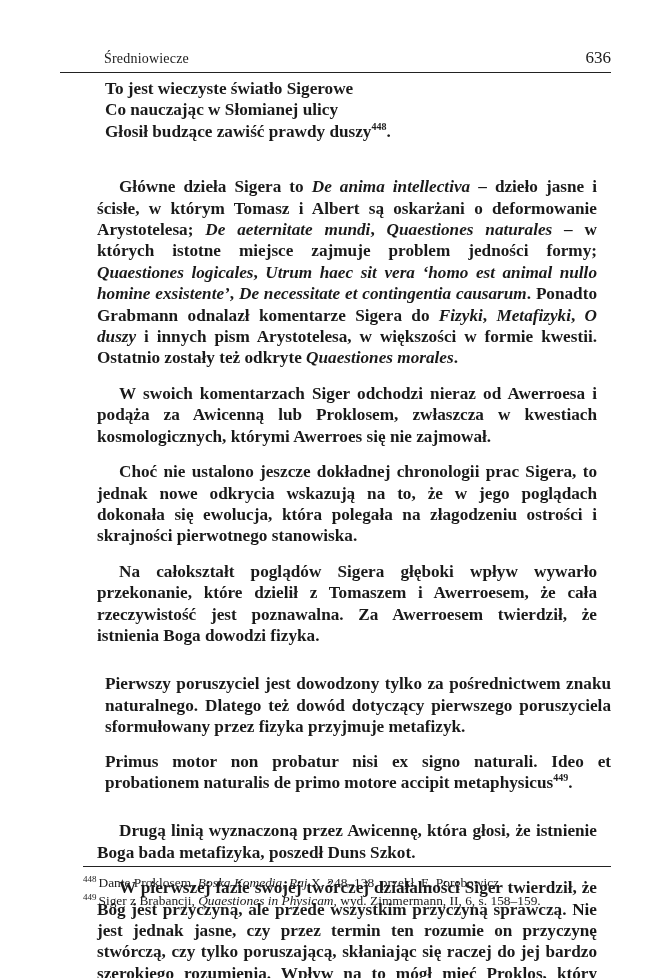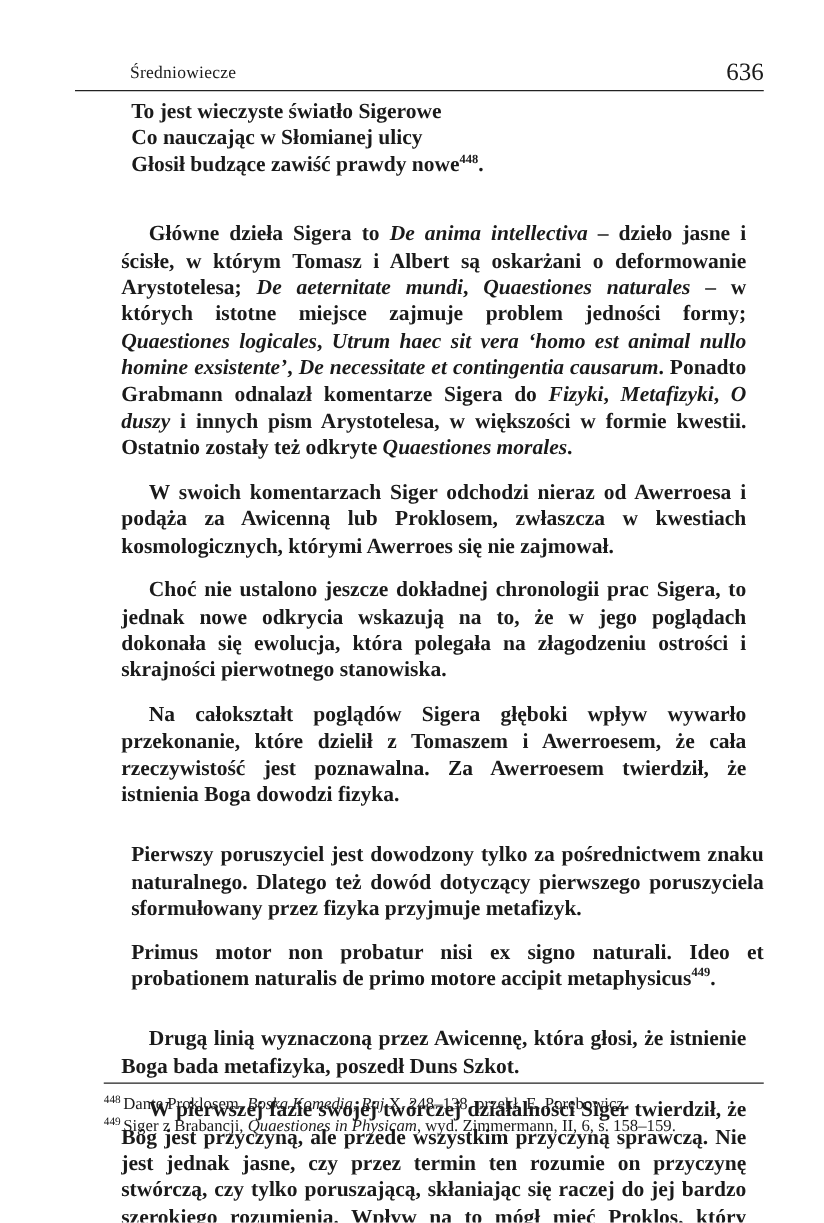--- a/index.html
+++ b/index.html
@@ -6,21 +6,21 @@
   body {
     width:659px; height:978px; background:#ffffff; position:relative; overflow:hidden;
     font-family:"Liberation Serif","DejaVu Serif",serif; color:#1a1a1a;
   }
   .page { position:absolute; left:0; top:0; width:583px; height:978px; }
   .running-head {
     position:absolute; left:104px; top:48px; width:507px; height:22px;
     font-size:15px; line-height:22px;
   }
   .running-head .title { position:absolute; left:0; top:0; font-size:14px; letter-spacing:0.2px; }
-  .running-head .pagenum { position:absolute; right:0; top:-1px; font-size:20px; }
+  .running-head .pagenum { position:absolute; right:0; top:-1px; font-size:17px; }
   .head-rule { position:absolute; left:60px; top:72px; width:551px; height:0; border-top:1.2px solid #222; }
 
   .body { position:absolute; left:83px; top:78px; width:528px; font-size:17.2px; line-height:21.4px; text-align:justify;font-weight:bold; }
   .verse { margin:0 0 0 22px; padding-top:0; }
   .verse div { white-space:nowrap; text-align:left; }
   p { margin:14px; }
   .ind { text-indent:22px; }
   .gap { height:13px; }
   .quote { margin:0 0 0 22px; }
   sup { font-size:10px; line-height:0; vertical-align:7px; }
@@ -38,21 +38,21 @@
   <div class="running-head">
     <span class="title">Średniowiecze</span>
     <span class="pagenum">636</span>
   </div>
   <div class="head-rule"></div>
 
   <div class="body">
     <div class="verse">
       <div>To jest wieczyste światło Sigerowe</div>
       <div>Co nauczając w Słomianej ulicy</div>
-      <div><span>Głosił budzące zawiść prawdy nowe</span><sup>448</sup><span>.</span></div>
+      <div><span>Głosił budzące zawiść prawdy duszy</span><sup>448</sup><span>.</span></div>
     </div>
     <div class="gap" style="height:20px"></div>
 
     <p class="ind"><span>Główne dzieła Sigera to </span><i>De anima intellectiva</i><span> – dzieło jasne i ścisłe, w którym Tomasz i Albert są oskarżani o deformowanie Arystotelesa; </span><i>De aeternitate mundi</i><span>, </span><i>Quaestiones naturales</i><span> – w których istotne miejsce zajmuje problem jedności formy; </span><i>Quaestiones logicales</i><span>, </span><i>Utrum haec sit vera ‘homo est animal nullo homine exsistente’</i><span>, </span><i>De necessitate et contingentia causarum</i><span>. Ponadto Grabmann odnalazł komentarze Sigera do </span><i>Fizyki</i><span>, </span><i>Metafizyki</i><span>, </span><i>O duszy</i><span> i innych pism Arystotelesa, w większości w formie kwestii. Ostatnio zostały też odkryte </span><i>Quaestiones morales</i><span>.</span></p>
 
     <p class="ind">W swoich komentarzach Siger odchodzi nieraz od Awerroesa i podąża za Awicenną lub Proklosem, zwłaszcza w kwestiach kosmologicznych, którymi Awerroes się nie zajmował.</p>
     <p class="ind">Choć nie ustalono jeszcze dokładnej chronologii prac Sigera, to jednak nowe odkrycia wskazują na to, że w jego poglądach dokonała się ewolucja, która polegała na złagodzeniu ostrości i skrajności pierwotnego stanowiska.</p>
     <p class="ind">Na całokształt poglądów Sigera głęboki wpływ wywarło przekonanie, które dzielił z Tomaszem i Awerroesem, że cała rzeczywistość jest poznawalna. Za Awerroesem twierdził, że istnienia Boga dowodzi fizyka.</p>
     <div class="gap"></div>
 

